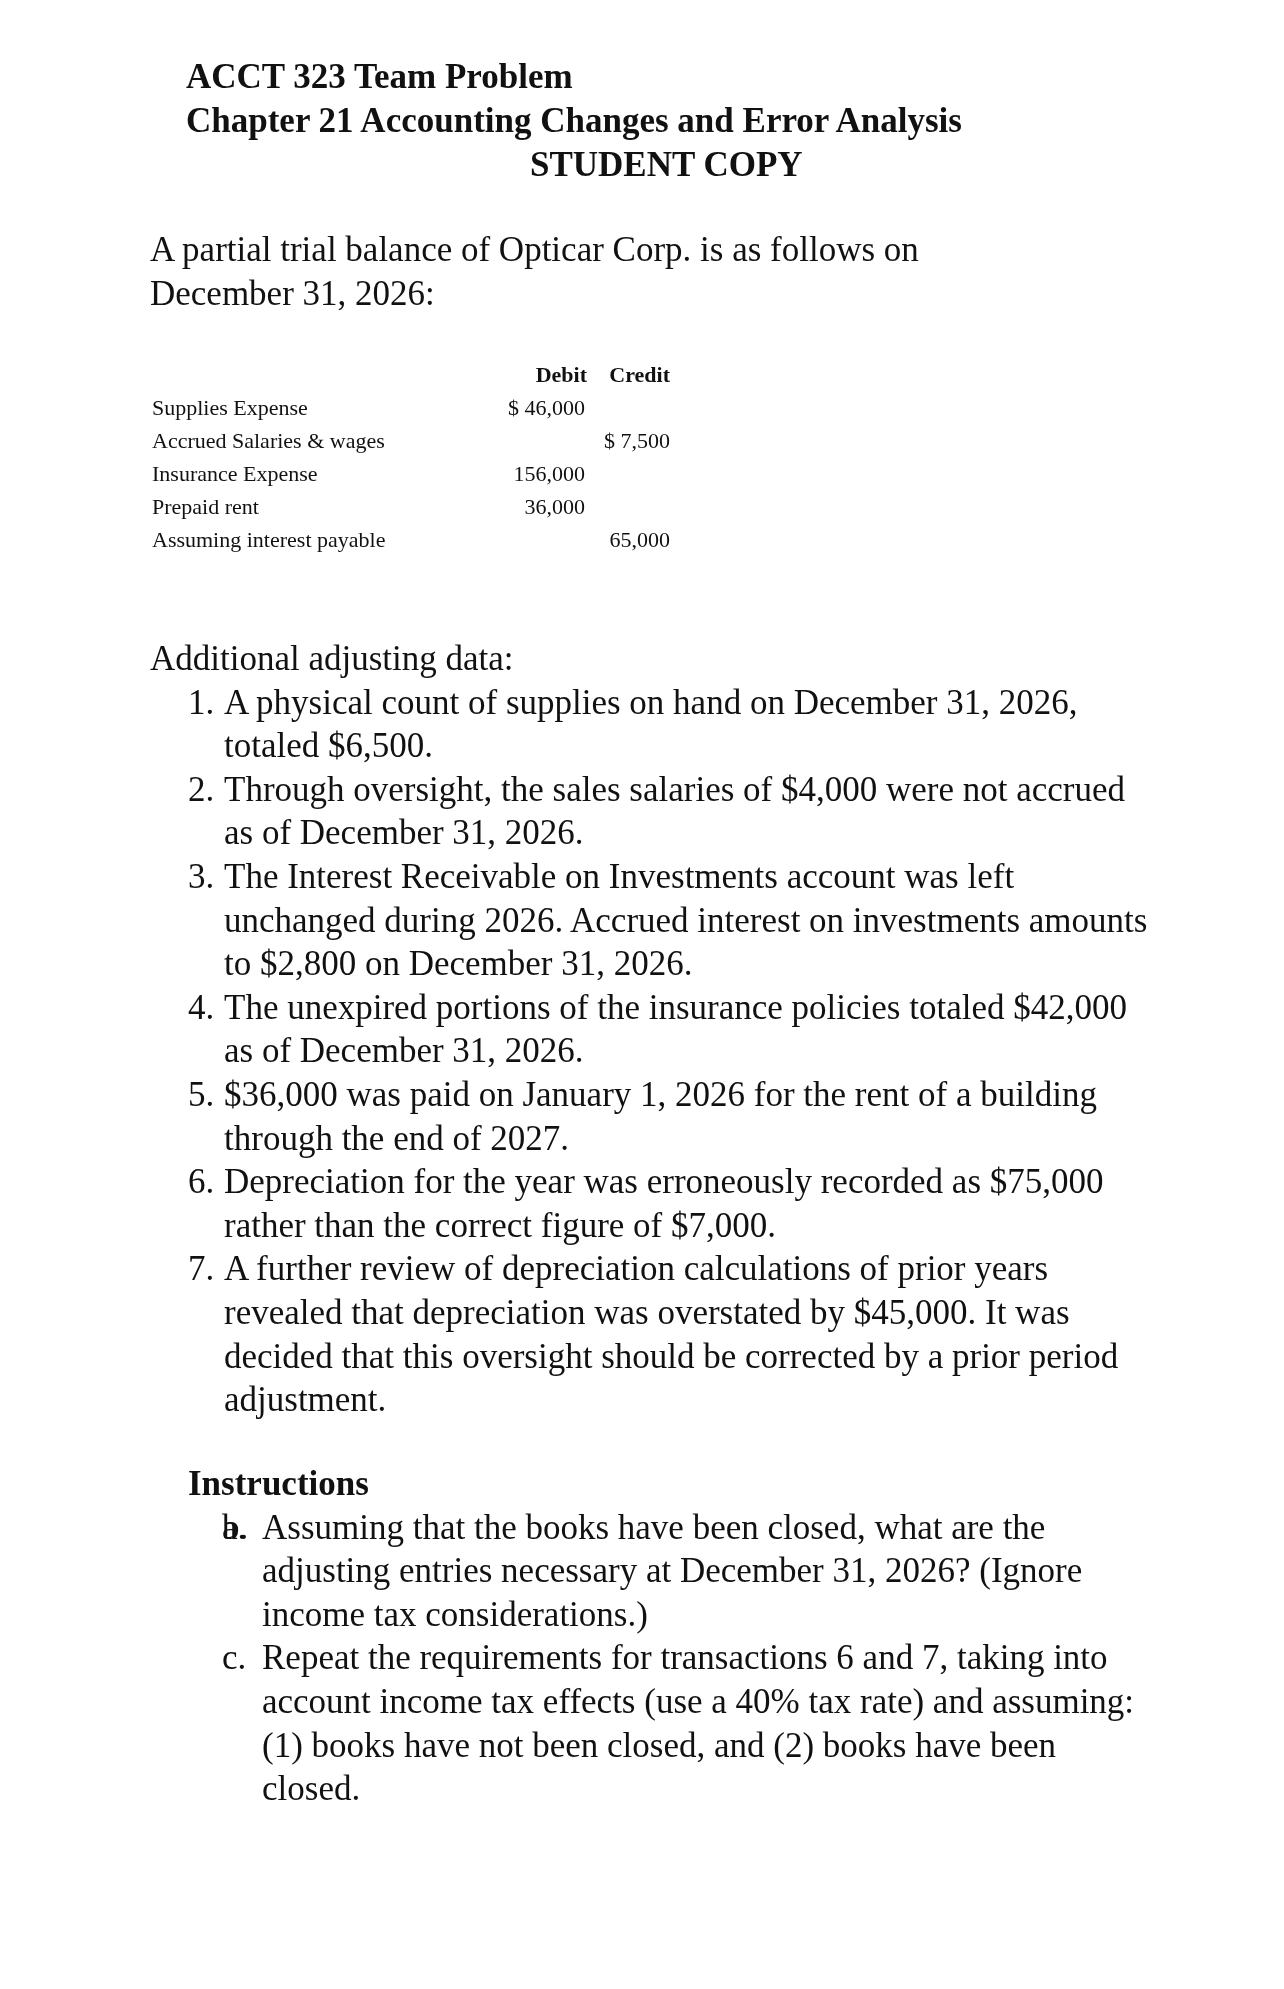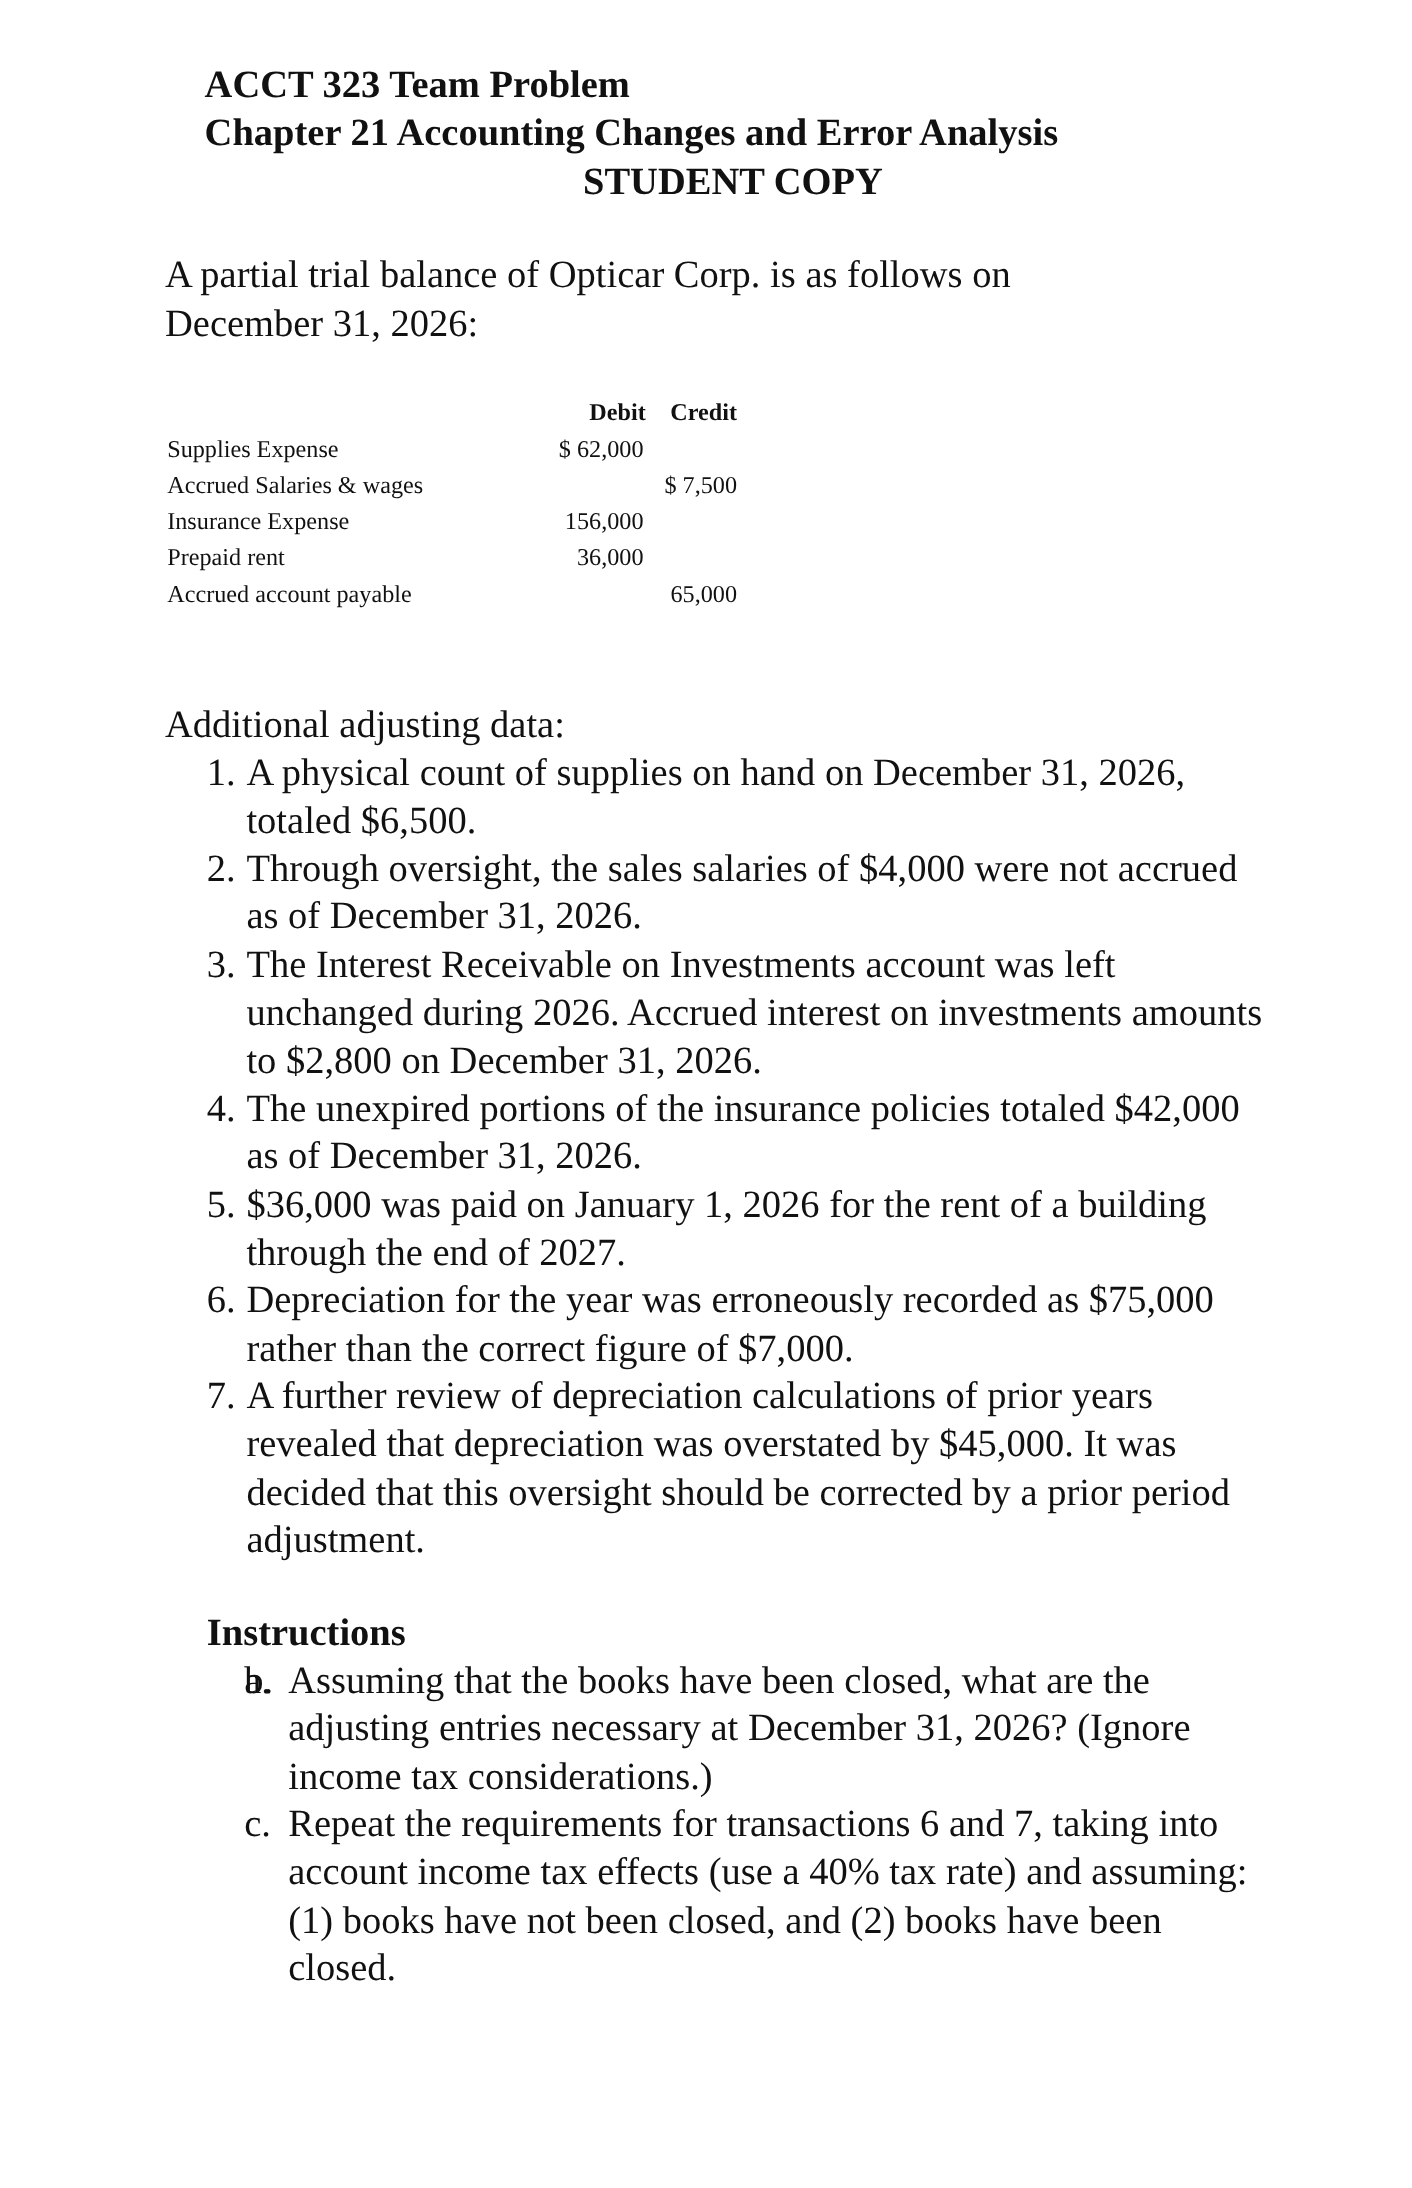--- a/index.html
+++ b/index.html
@@ -39,40 +39,40 @@
 
 <div class="intro">A partial trial balance of Opticar Corp. is as follows on December 31, 2026:</div>
 
 <div class="tb">
   <div class="tb-row tb-head">
     <span class="debit">Debit</span>
     <span class="credit">Credit</span>
   </div>
   <div class="tb-row">
     <span class="acct">Supplies Expense</span>
-    <span class="debit">$ 62,000</span>
+    <span class="debit">$ 46,000</span>
     <span class="credit"></span>
   </div>
   <div class="tb-row">
     <span class="acct">Accrued Salaries &amp; wages</span>
     <span class="debit"></span>
     <span class="credit">$ 7,500</span>
   </div>
   <div class="tb-row">
     <span class="acct">Insurance Expense</span>
     <span class="debit">156,000</span>
     <span class="credit"></span>
   </div>
   <div class="tb-row">
     <span class="acct">Prepaid rent</span>
     <span class="debit">36,000</span>
     <span class="credit"></span>
   </div>
   <div class="tb-row">
-    <span class="acct">Accrued account payable</span>
+    <span class="acct">Assuming interest payable</span>
     <span class="debit"></span>
     <span class="credit">65,000</span>
   </div>
 </div>
 
 <div class="adj">
   <p class="adj-title">Additional adjusting data:</p>
   <ol class="list">
     <li><span class="num">1.</span><span>A physical count of supplies on hand on December 31, 2026, totaled $6,500.</span></li>
     <li><span class="num">2.</span><span>Through oversight, the sales salaries of $4,000 were not accrued as of December 31, 2026.</span></li>

